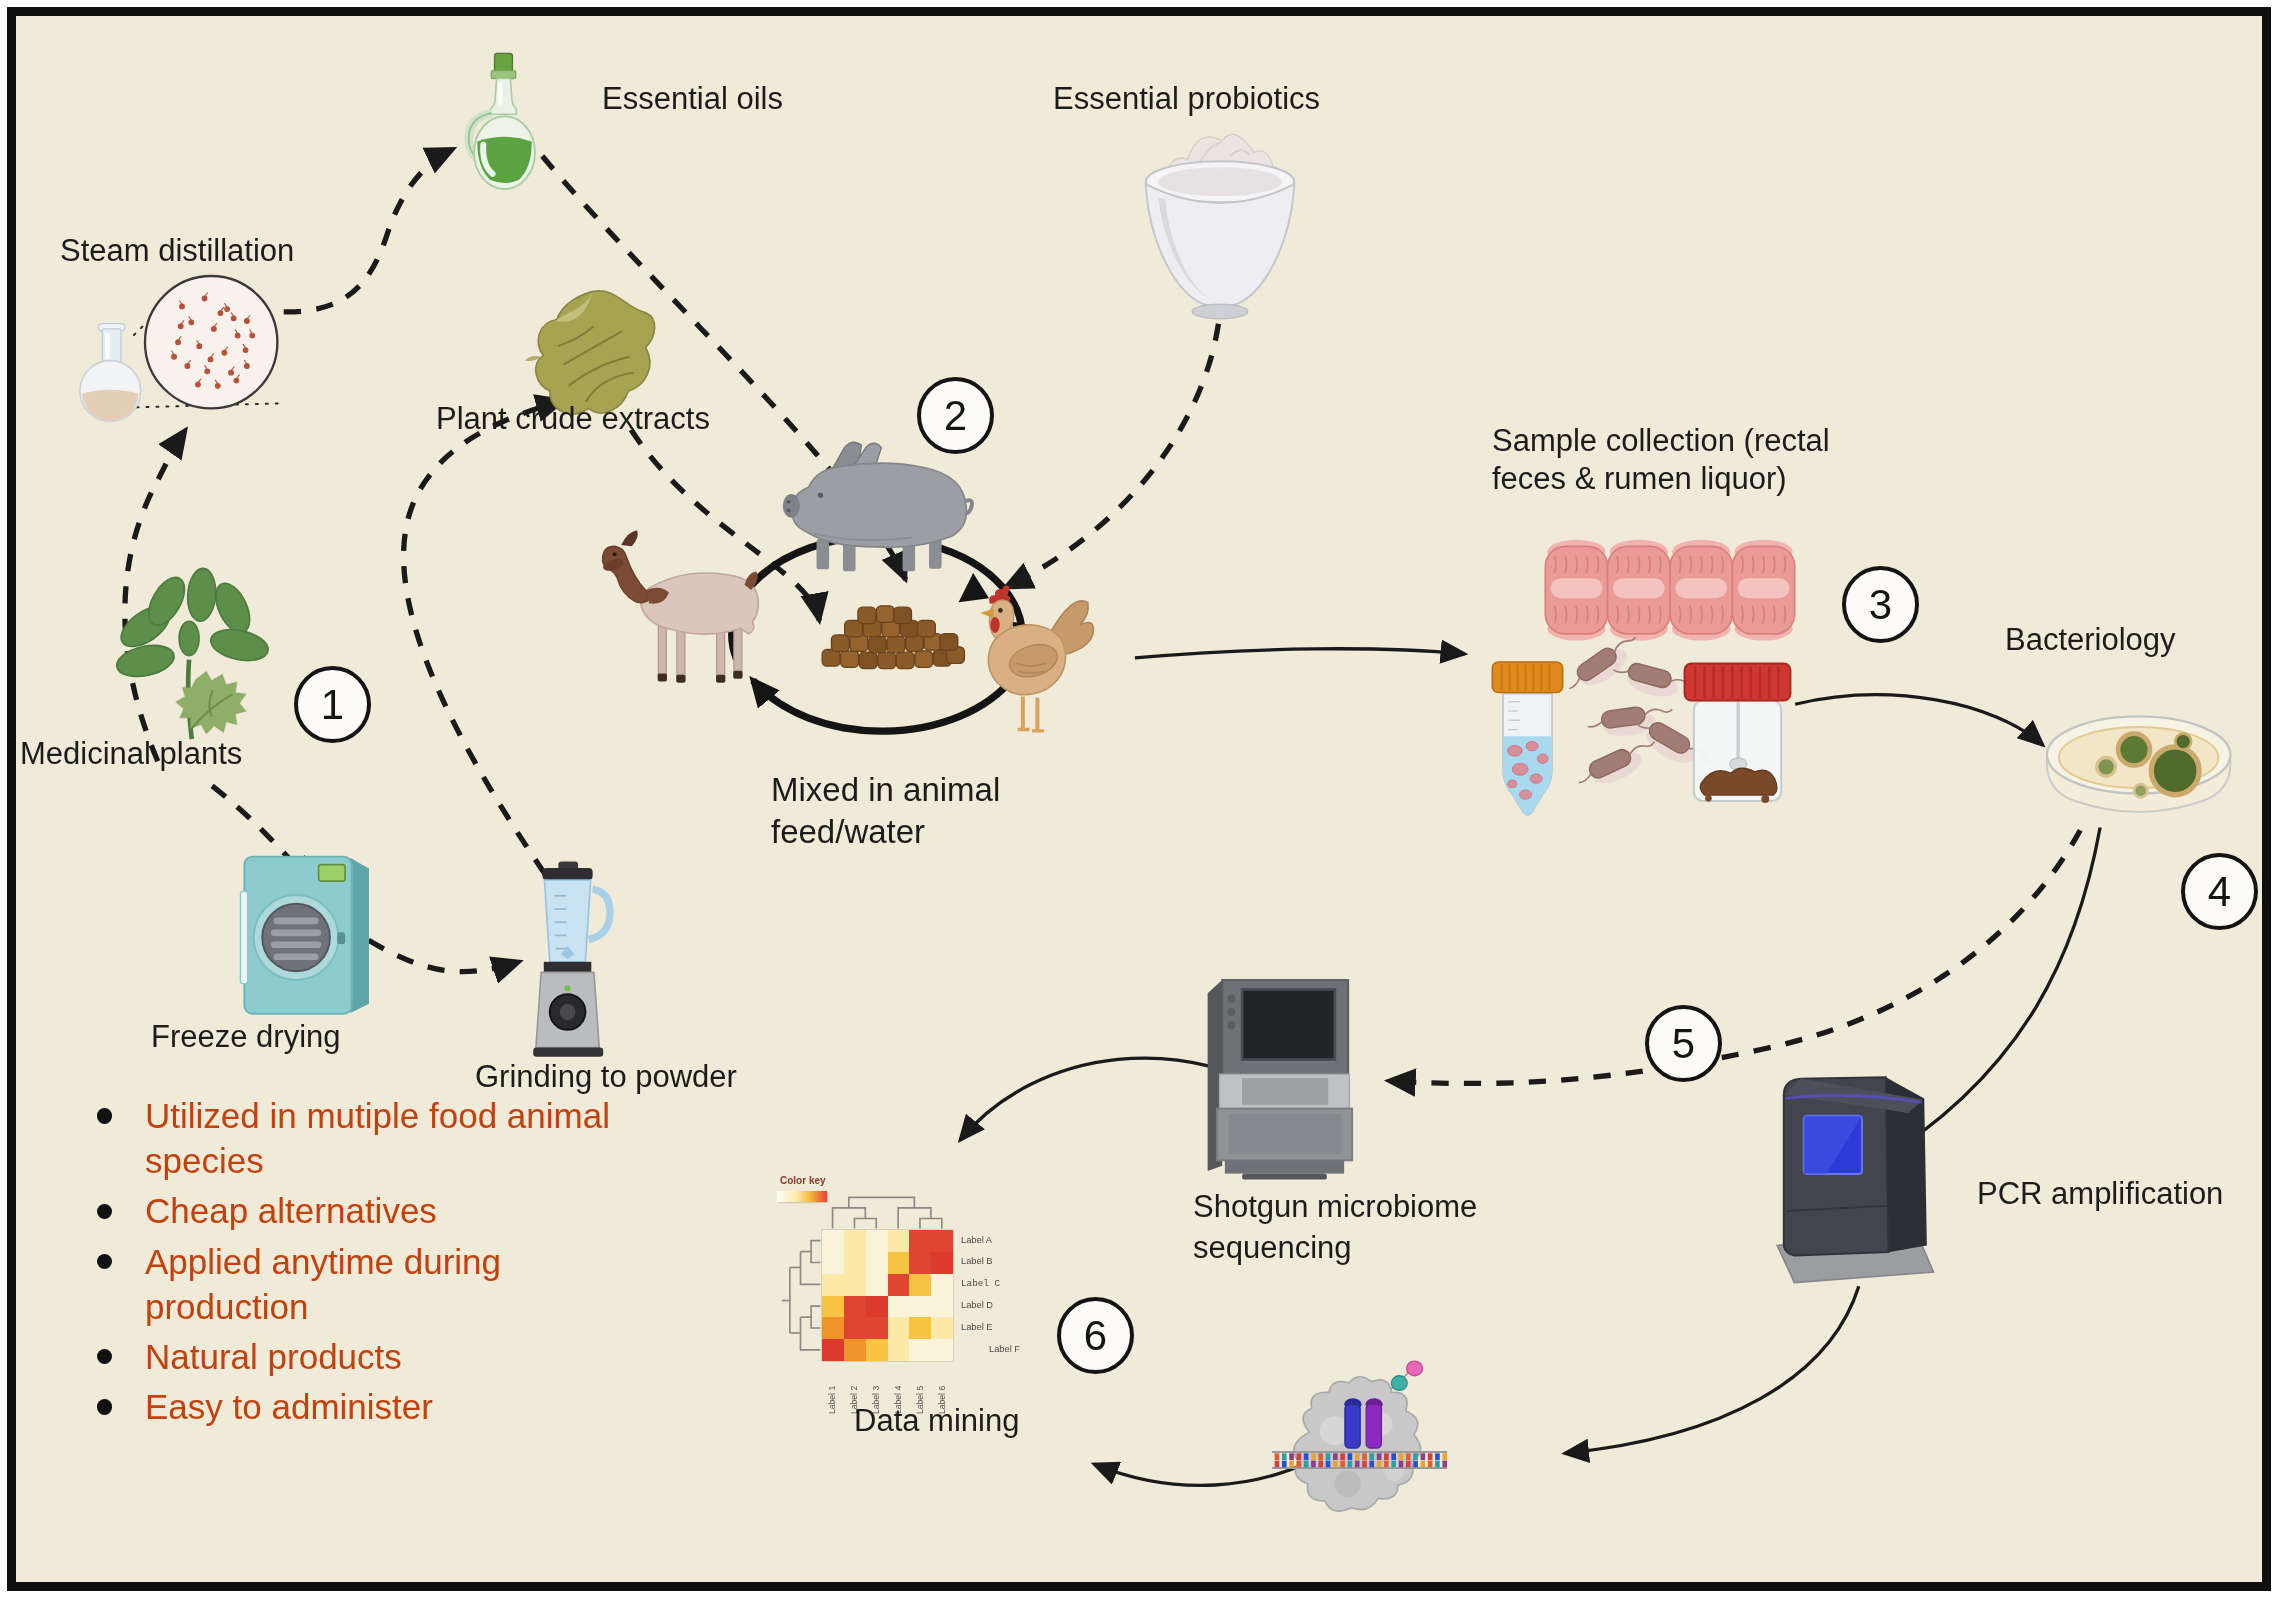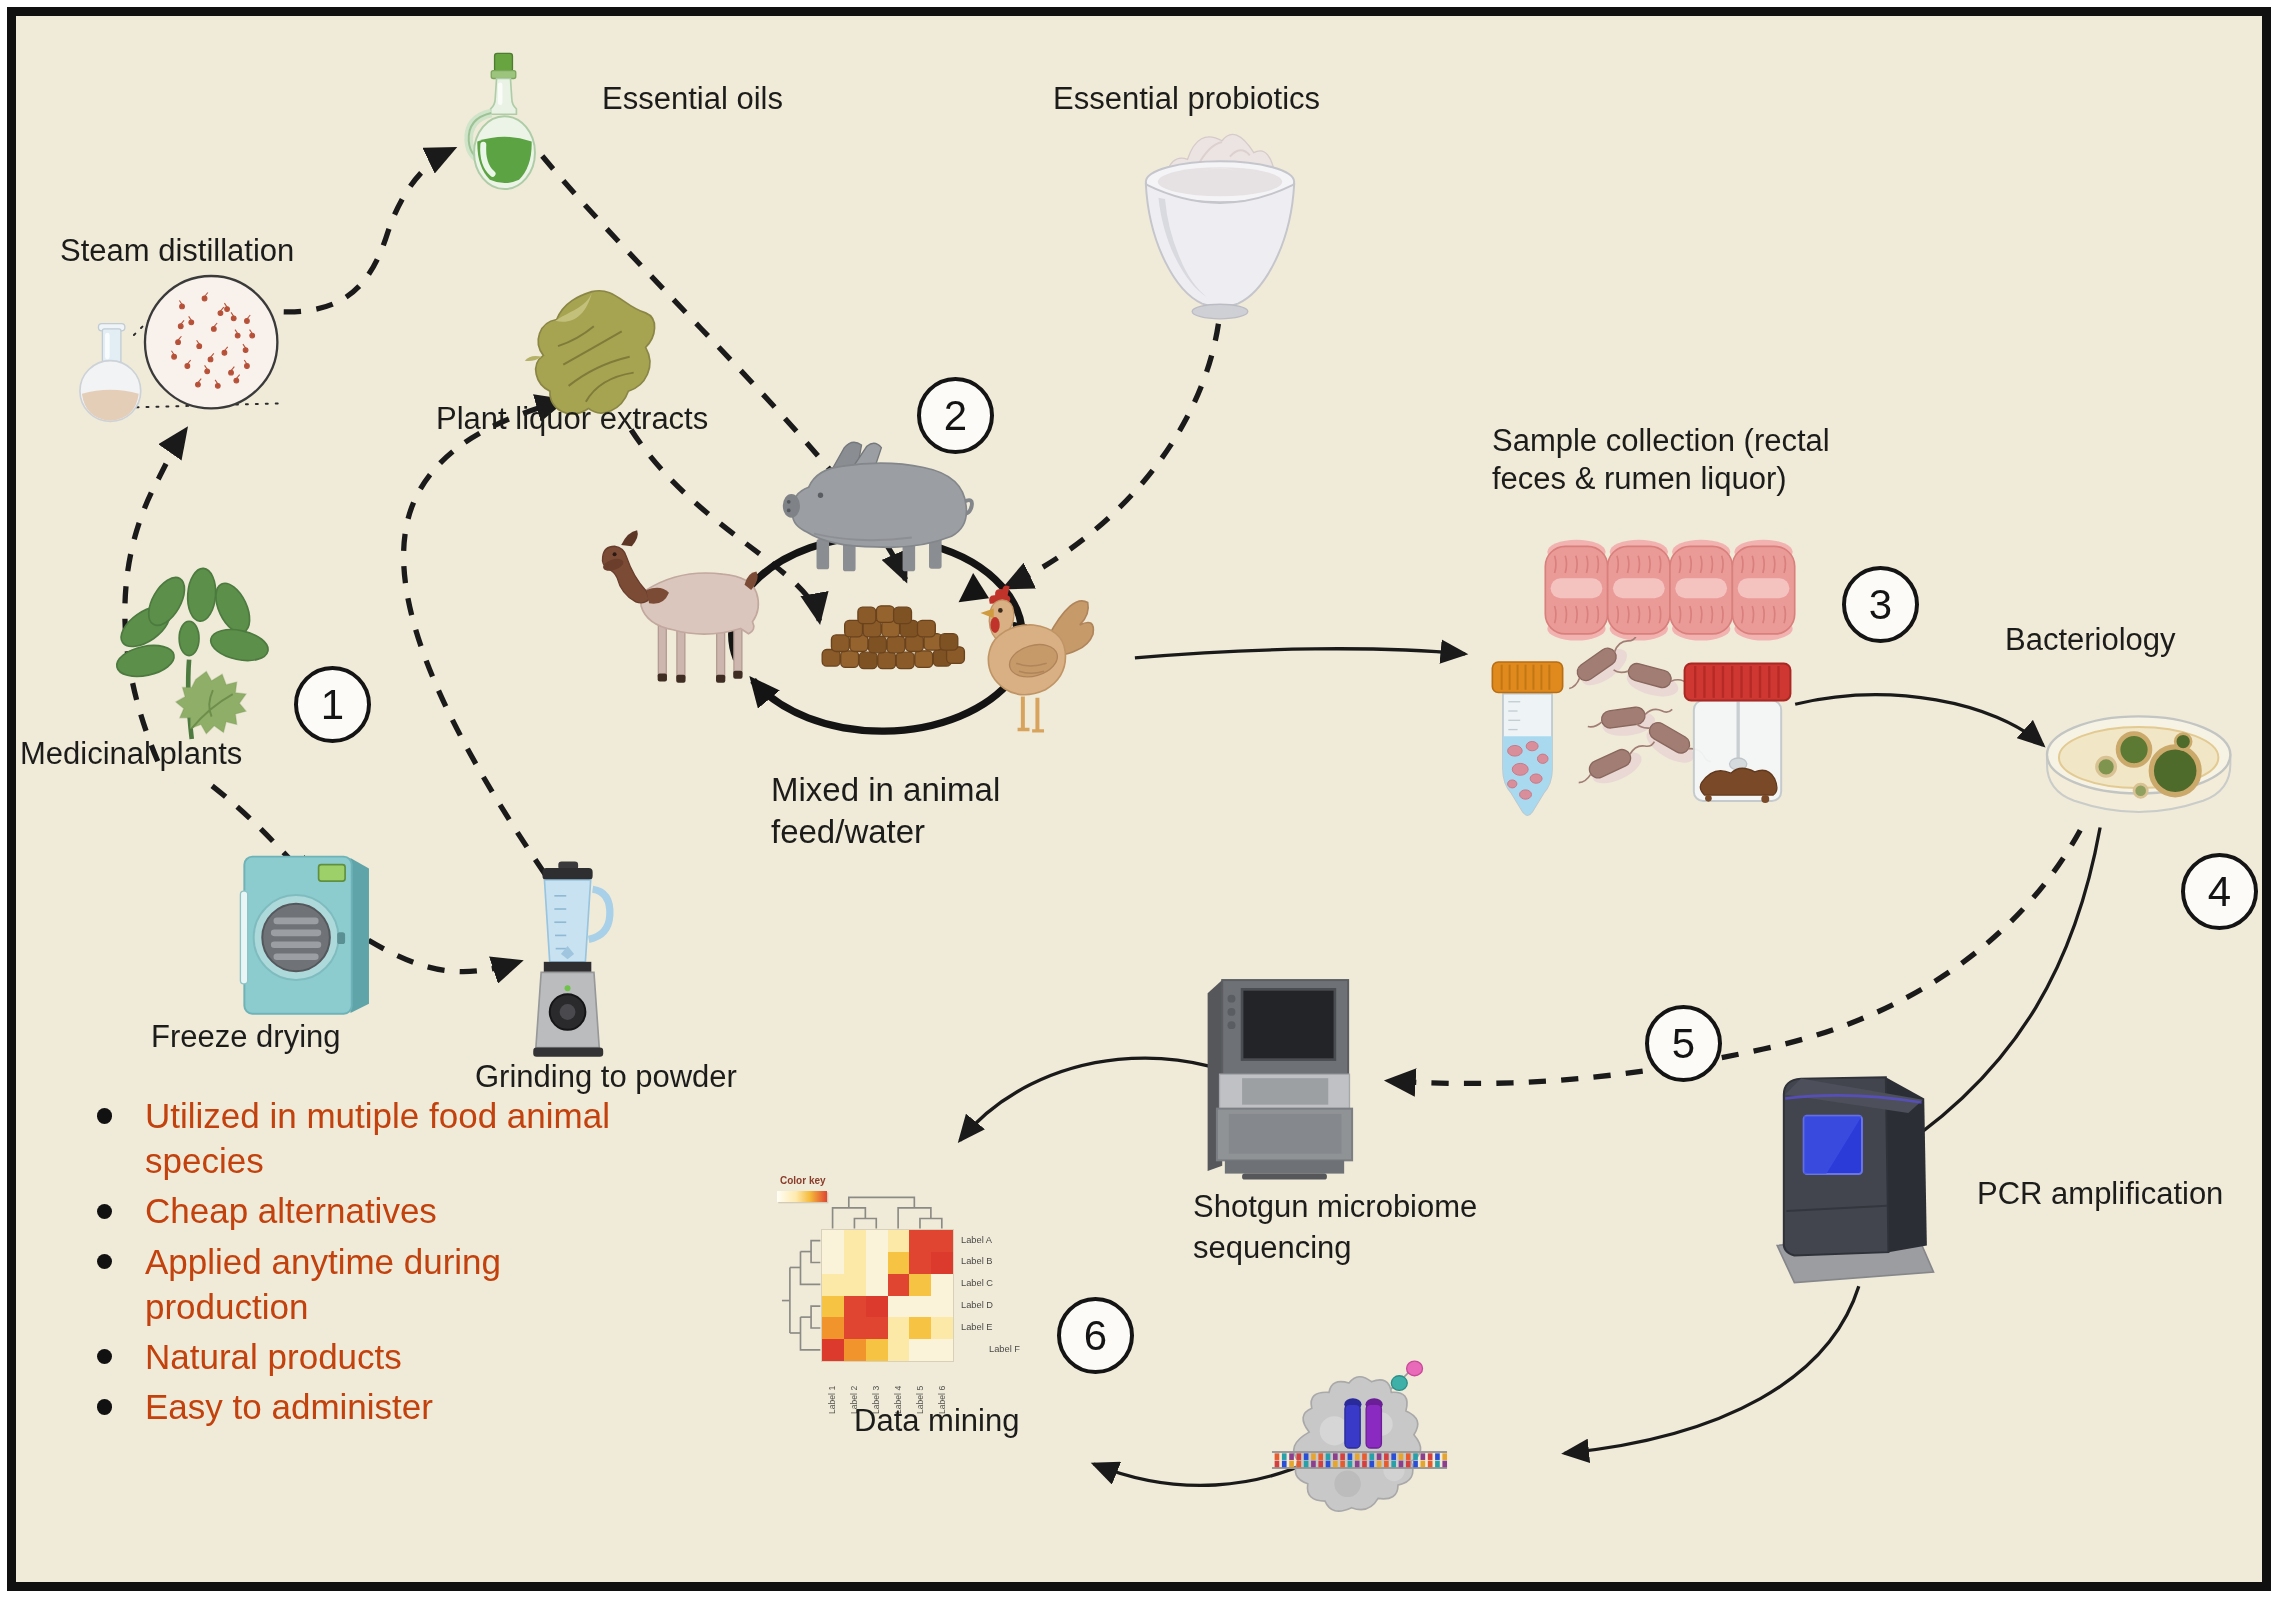--- a/index.html
+++ b/index.html
@@ -630,38 +630,38 @@
       <div style="background: rgb(219, 58, 44);"></div>
       <div style="background: rgb(240, 148, 43);"></div>
       <div style="background: rgb(247, 195, 67);"></div>
       <div style="background: rgb(252, 233, 168);"></div>
       <div style="background: rgb(250, 243, 218);"></div>
       <div style="background: rgb(250, 243, 218);"></div>
     </div>
   <div id="hm-rowlabs">
       <div class="hm-rowlab" style="top: 1235px;">Label A</div>
       <div class="hm-rowlab" style="top: 1256px;">Label B</div>
-      <div class="hm-rowlab" style="top: 1278px;">Label C</div>
+      <div class="hm-rowlab" style="top: 1278px; font-family: Liberation Mono, monospace;">Label C</div>
       <div class="hm-rowlab" style="top: 1300px;">Label D</div>
       <div class="hm-rowlab" style="top: 1322px;">Label E</div>
       <div class="hm-rowlab" style="top: 1344px; padding-left: 28px;">Label F</div>
     </div>
   <div id="hm-collabs">
       <div class="hm-collab" style="left: 827px;">Label 1</div>
       <div class="hm-collab" style="left: 849px;">Label 2</div>
       <div class="hm-collab" style="left: 871px;">Label 3</div>
       <div class="hm-collab" style="left: 893px;">Label 4</div>
       <div class="hm-collab" style="left: 915px;">Label 5</div>
       <div class="hm-collab" style="left: 937px;">Label 6</div>
     </div>
 
   <div class="label" style="left:602px;top:80px">Essential oils</div>
   <div class="label" style="left:1053px;top:80px">Essential probiotics</div>
   <div class="label" style="left:60px;top:232px">Steam distillation</div>
-  <div class="label" style="left:436px;top:400px">Plant liquor extracts</div>
+  <div class="label" style="left:436px;top:400px">Plant crude extracts</div>
   <div class="label" style="left:20px;top:735px">Medicinal plants</div>
   <div class="label" style="left:151px;top:1018px">Freeze drying</div>
   <div class="label" style="left:475px;top:1058px">Grinding to powder</div>
   <div class="label" style="left:771px;top:769px;line-height:42px;font-size:33px">Mixed in animal
 feed/water</div>
   <div class="label" style="left:1492px;top:422px">Sample collection (rectal
 feces &amp; rumen liquor)</div>
   <div class="label" style="left:2005px;top:621px">Bacteriology</div>
   <div class="label" style="left:1977px;top:1175px">PCR amplification</div>
   <div class="label" style="left:1193px;top:1186px;line-height:41px">Shotgun microbiome

